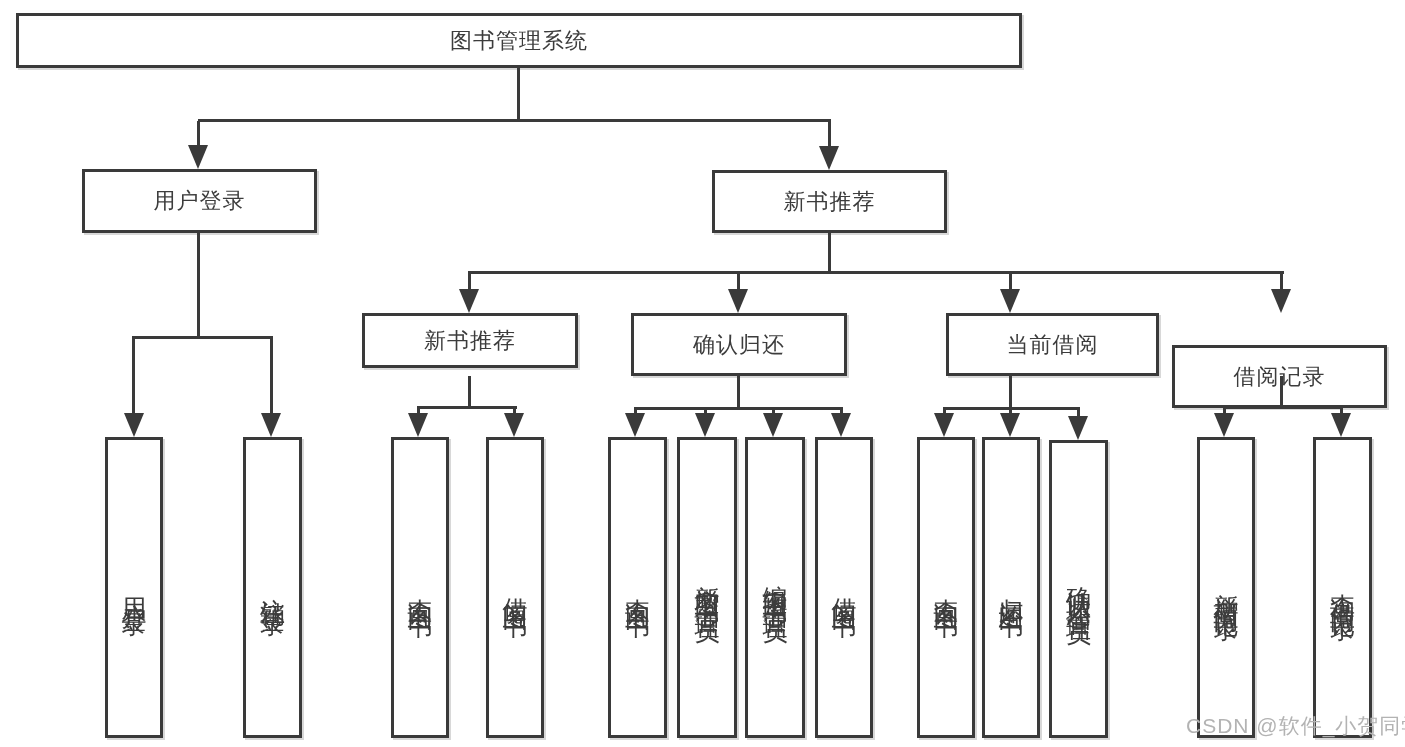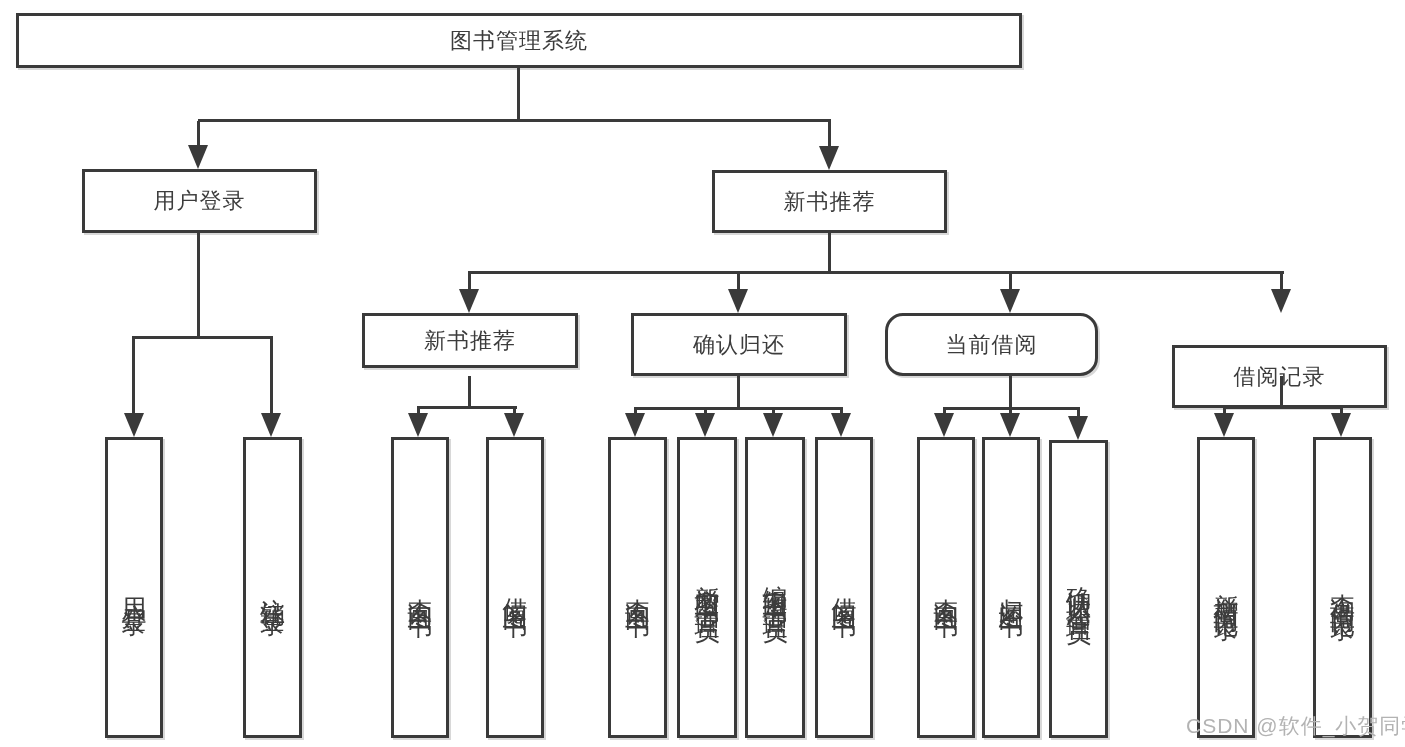--- a/index.html
+++ b/index.html
@@ -95,21 +95,21 @@
   <div class="arrow" style="left:1000px;top:289px;"></div>
   <div class="vline" style="left:1280px;top:273px;height:18px;"></div>
   <div class="arrow" style="left:1271px;top:289px;"></div>
 
   <div class="box" style="left:362px;top:313px;width:216px;height:55px;">
     <span class="hlabel">新书推荐</span>
   </div>
   <div class="box" style="left:631px;top:313px;width:216px;height:63px;">
     <span class="hlabel">确认归还</span>
   </div>
-  <div class="box" style="left:885px;top:313px;width:213px;height:63px;border-radius:18px;">
+  <div class="box" style="left:946px;top:313px;width:213px;height:63px;">
     <span class="hlabel">当前借阅</span>
   </div>
   <div class="box" style="left:1172px;top:313px;width:215px;height:63px;margin-top:32px;">
     <span class="hlabel">借阅记录</span>
   </div>
 
   <div class="vline" style="left:468px;top:376px;height:33px;"></div>
   <div class="hline" style="left:417px;top:406px;width:100px;"></div>
   <div class="vline" style="left:417px;top:408px;height:8px;"></div>
   <div class="arrow" style="left:408px;top:413px;"></div>

